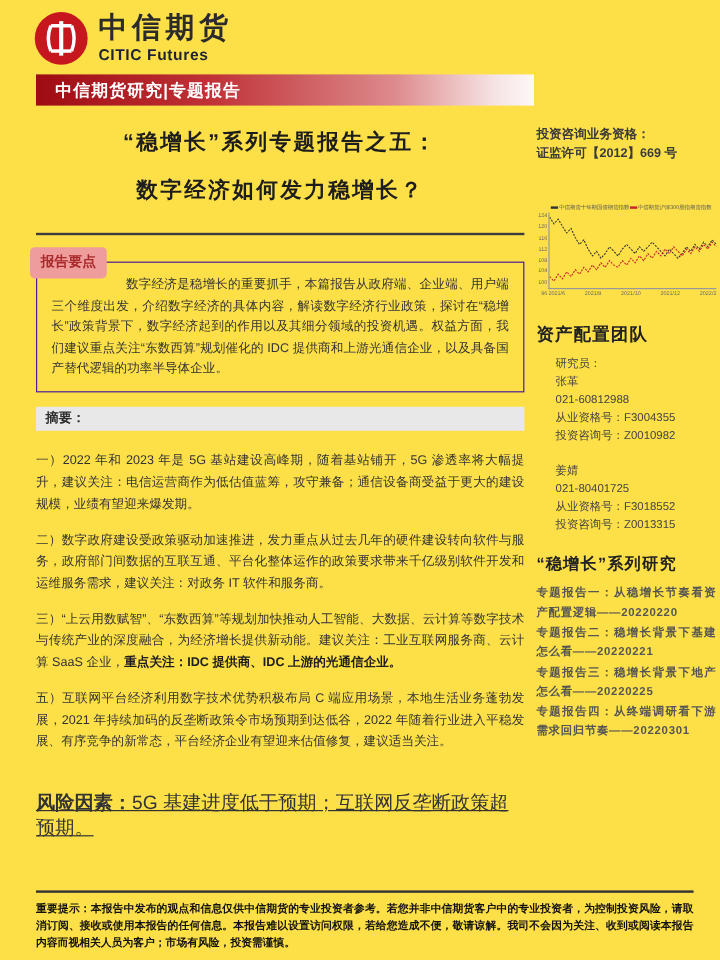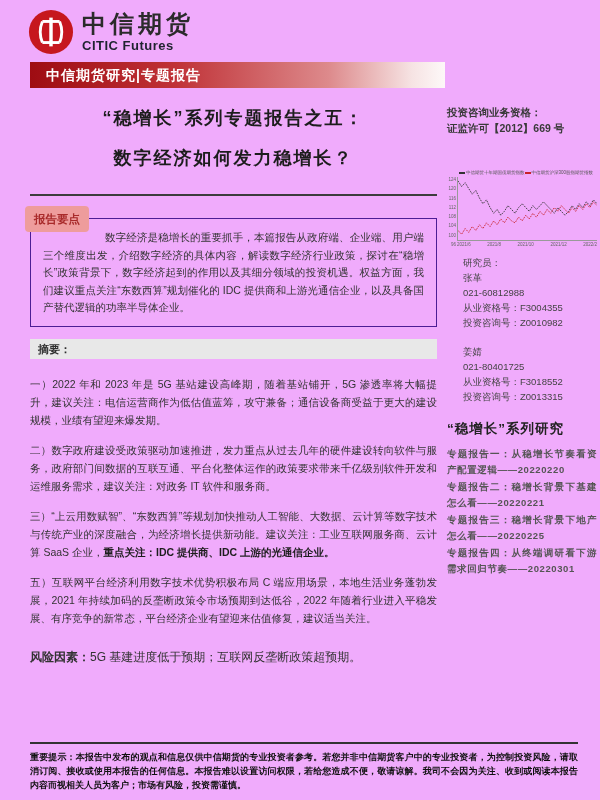--- a/index.html
+++ b/index.html
@@ -1,18 +1,18 @@
 <!DOCTYPE html>
 <html><head>
 <meta charset="utf-8">
 <style>
   * { margin:0; padding:0; box-sizing:border-box; }
   html,body { width:600px; }
   body { font-family:"Liberation Sans","DejaVu Sans",sans-serif; background:#fff; color:#333; }
-  .page { position:relative; width:600px; height:800px; background:#f0abfc; overflow:hidden; }
+  .page { position:relative; width:600px; height:800px; background:#fde047; overflow:hidden; }
 
   
   .header { display:flex; align-items:center; padding:8px 0 0 28px; height:56px; }
   .logo-circle { width:46px; height:46px; flex:0 0 46px; }
   .brand { margin-left:8px; line-height:1; }
   .brand-cn { font-size:24px; font-weight:700; color:#2b2b2b; letter-spacing:4px; }
   .brand-en { font-size:13px; font-weight:700; color:#1f2330; margin-top:3px; letter-spacing:0.5px; }
 
   
   .banner-row { display:flex; align-items:center; margin:6px 20px 0 30px; }
@@ -38,21 +38,21 @@
             text-align:center; background:#ee9c9c; color:#a82a2a; font-size:11.5px; font-weight:700;
             border-radius:4px; }
   .hl-text { font-size:10.5px; line-height:17.5px; text-align:justify; text-indent:62px; color:#333; }
 
   
   .abs-bar { margin-top:12px; background:#e8e8e8; height:20px; line-height:20px; padding-left:8px;
              font-size:11px; font-weight:700; color:#2e2e2e; }
   .body-text { margin-top:16px; }
   .para { font-size:10.5px; line-height:18px; text-align:justify; color:#333; margin-bottom:12px; }
   .para .b { font-weight:700; color:#1d1d1d; }
-  .risk { margin-top:22px; font-size:12px; color:#333; }
+  .risk { margin-top:32px; font-size:16px; color:#333;text-decoration:underline; }
   .risk .b { font-weight:700; }
 
   
   .qualification { margin-top:16px; font-size:10.5px; font-weight:700; color:#3a3a3a; line-height:16px; }
   .chart-box { margin-top:34px; }
   .chart-legend { display:flex; justify-content:space-between; padding:0 4px 2px 12px; }
   .chart-legend .lg { font-size:4.5px; color:#555; white-space:nowrap; }
   .chart-legend .lg i { display:inline-block; width:6px; height:1.5px; vertical-align:middle; margin-right:1px; }
   .chart-body { display:flex; }
   .chart-y { display:flex; flex-direction:column; justify-content:space-between; font-size:4.5px;
@@ -158,20 +158,21 @@
                 <span>2021/6</span>
                 <span>2021/8</span>
                 <span>2021/10</span>
                 <span>2021/12</span>
                 <span>2022/2</span>
               </div>
           </div>
         </div>
       </div>
 
+      <div class="team-heading">资产配置团队</div>
       <div class="team">
         <div>研究员：</div>
         <div class="member">
           <div>张革</div>
           <div>021-60812988</div>
           <div><span>从业资格号：</span><span>F3004355</span></div>
           <div><span>投资咨询号：</span><span>Z0010982</span></div>
         </div>
         <div class="member">
           <div>姜婧</div>

